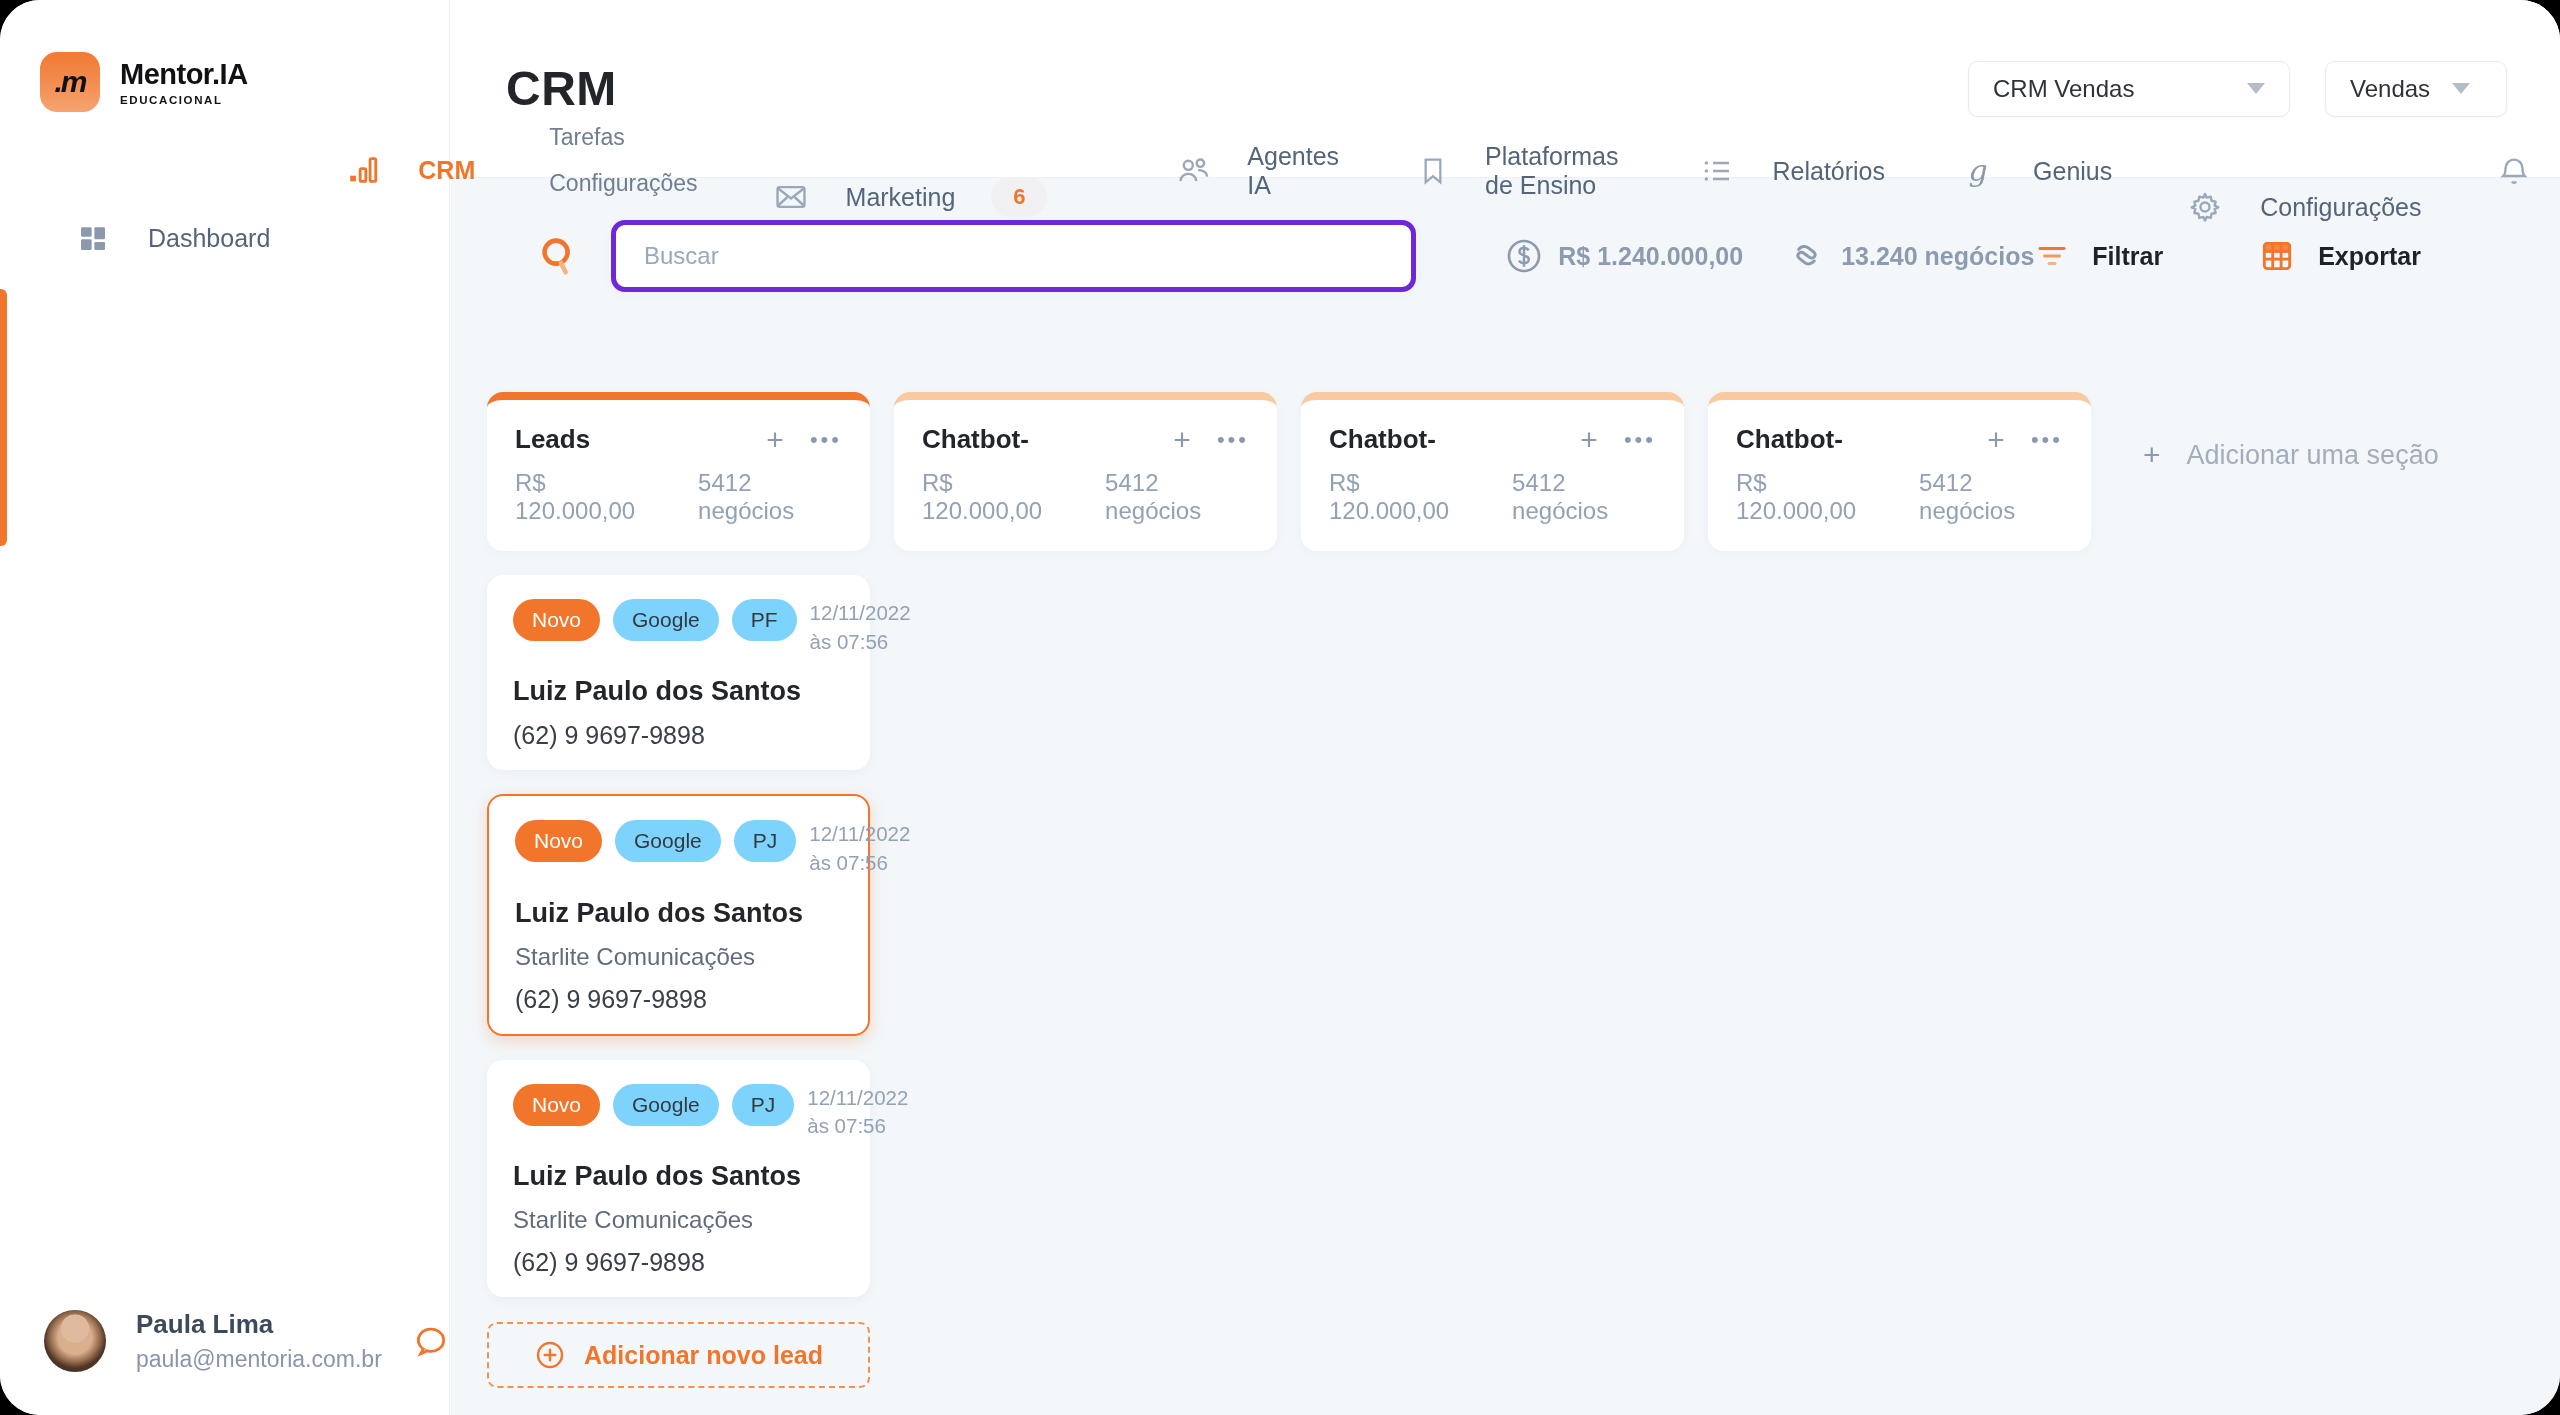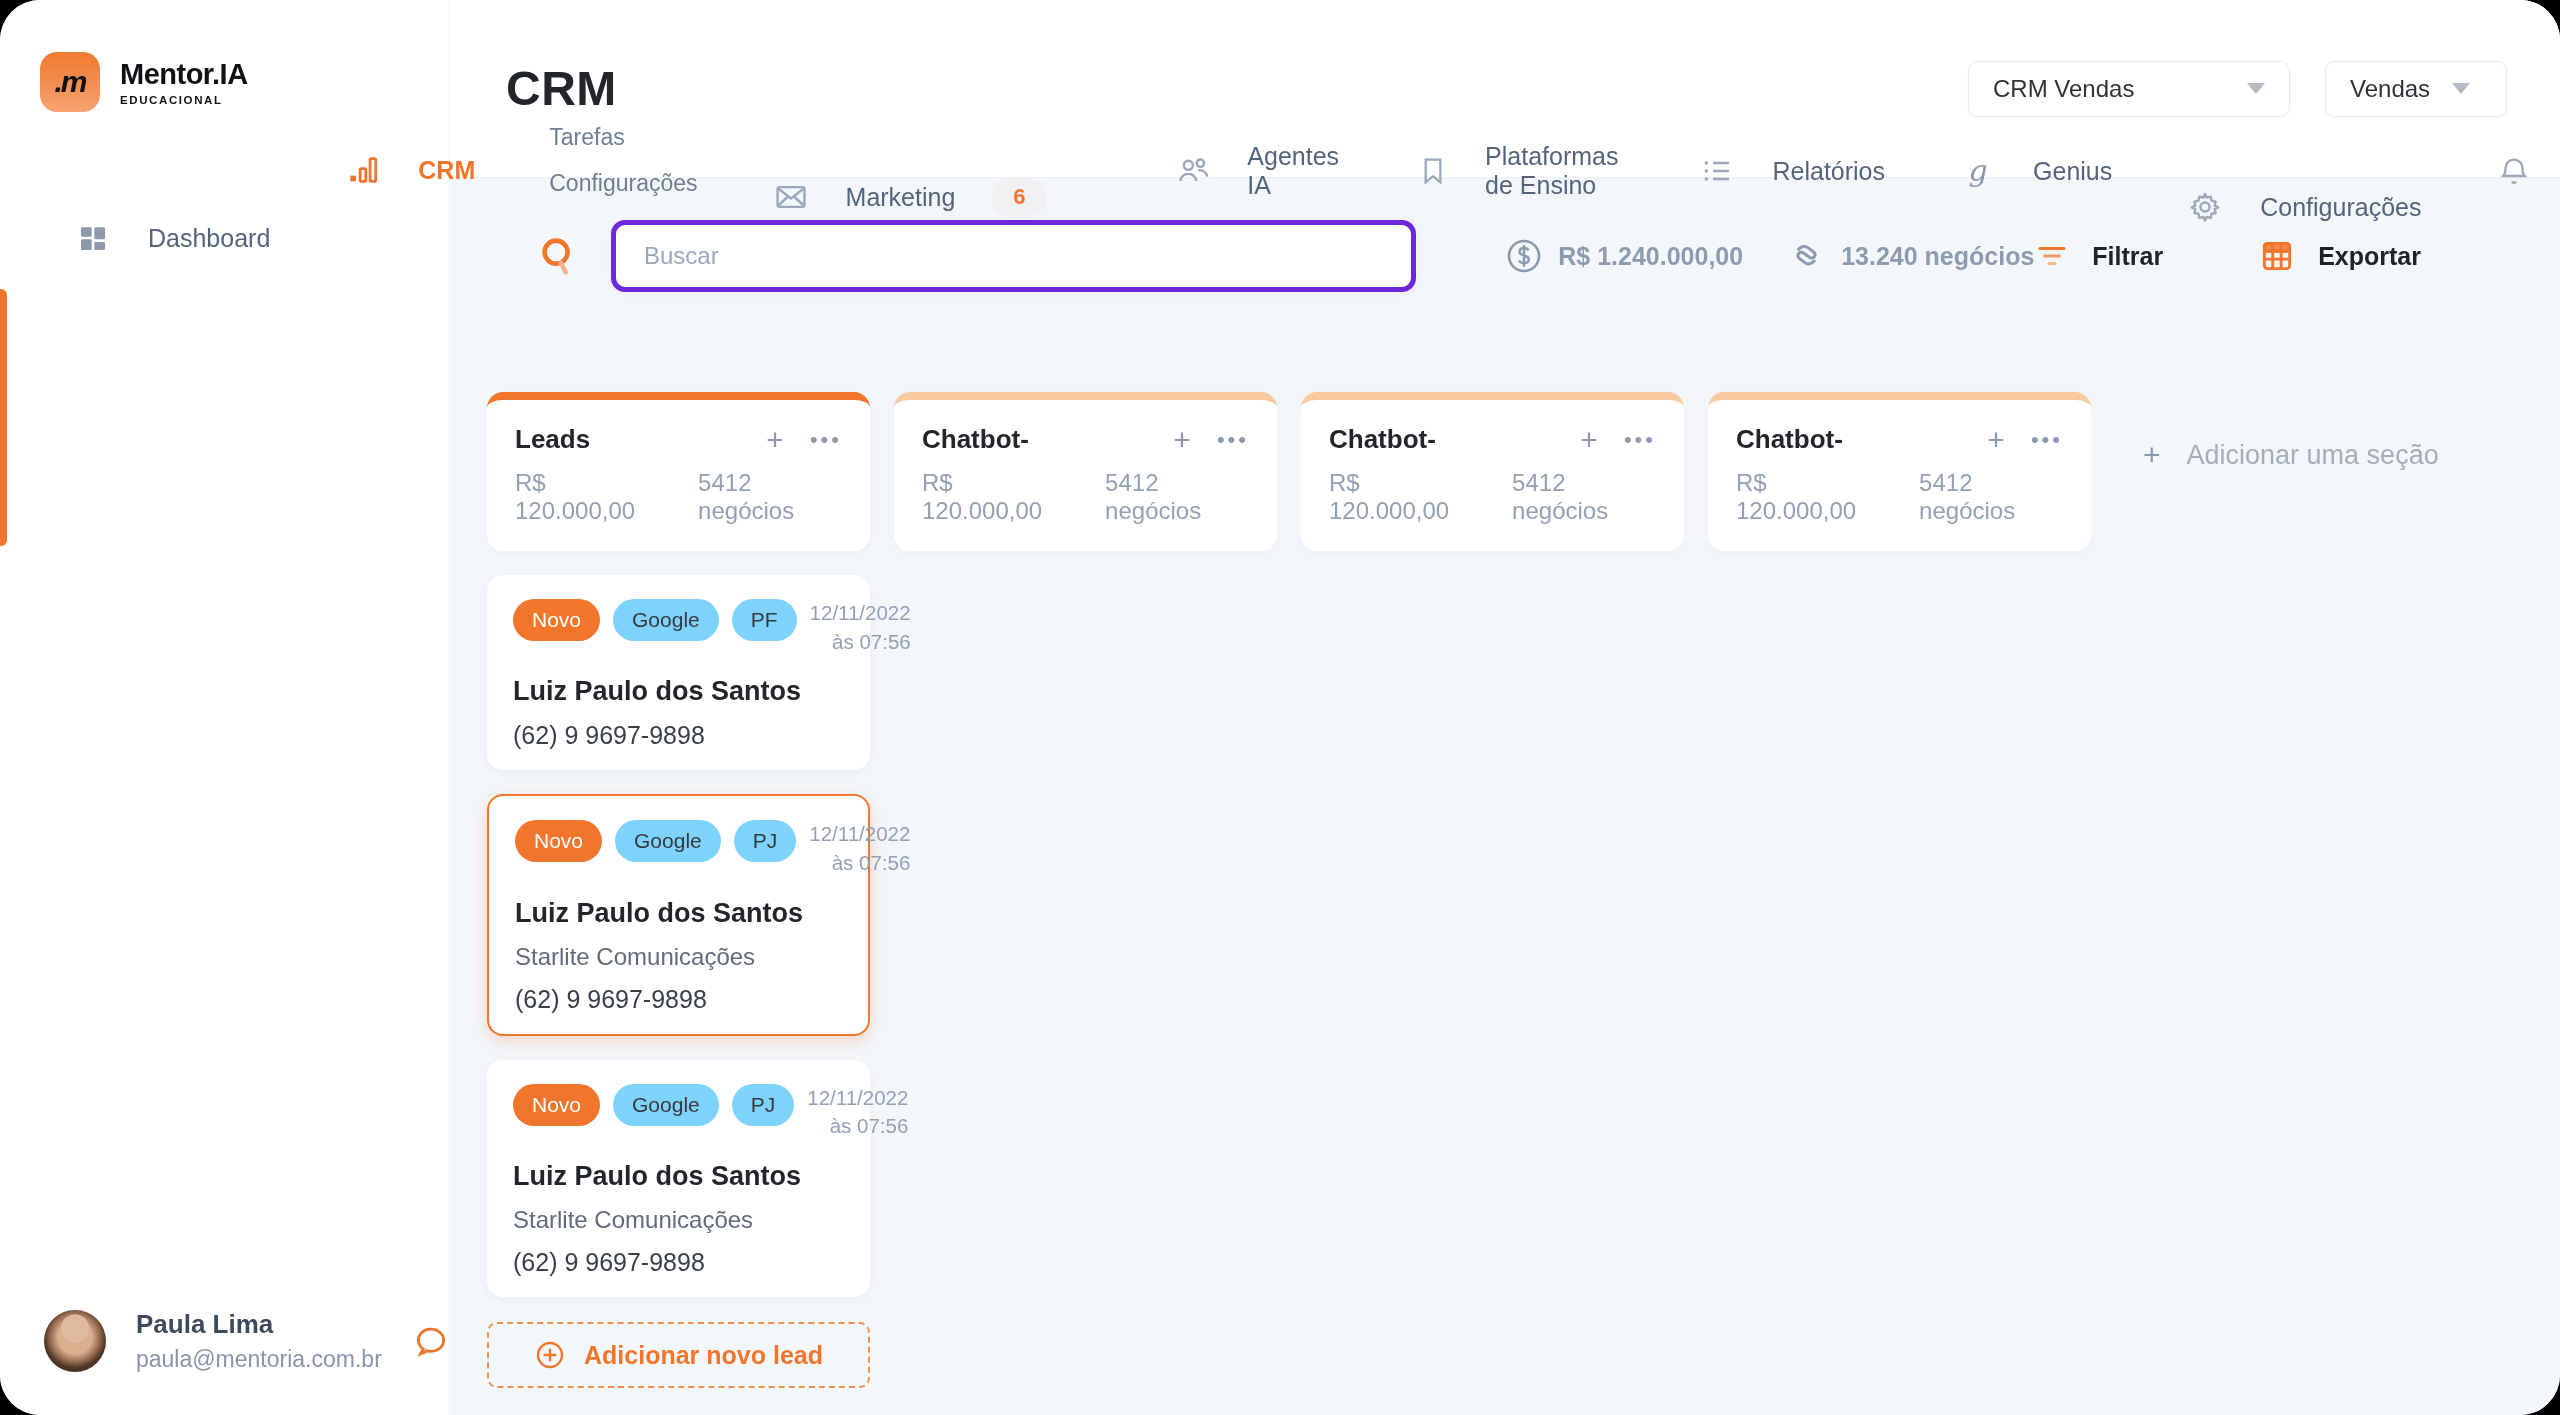--- a/index.html
+++ b/index.html
@@ -71,21 +71,21 @@
   .plus-g { font-size:30px; color:#8C99AC; line-height:1; cursor:pointer; }
   .dots { font-size:22px; color:#8C99AC; letter-spacing:3px; line-height:1; cursor:pointer; }
   .col-stats { display:flex; gap:38px; margin-top:14px; font-size:24px; color:#93A1B4; }
 
   .card { background:#fff; border-radius:16px; padding:24px 26px 20px; box-shadow:0 3px 10px rgba(120,140,170,0.08); cursor:pointer; }
   .card.selected { border:2px solid #F1752B; box-shadow:0 5px 16px rgba(241,117,43,0.25); }
   .tag-row { display:flex; align-items:flex-start; gap:13px; }
   .pill { height:42px; display:flex; align-items:center; padding:0 19px; border-radius:21px; font-size:21px; white-space:nowrap; }
   .pill-novo { background:#F1752B; color:#fff; }
   .pill-gray { background:#7dd3fc; color:#35393F; font-weight:500; }
-  .card-date { margin-left:auto; text-align:right; font-size:20.5px; line-height:1.4; color:#93A1B6; }
+  .card-date { margin-left:auto; font-size:20.5px; line-height:1.4; color:#93A1B6; }
   .card-name { margin-top:20px; font-size:27px; font-weight:600; color:#22262B; }
   .card-company { margin-top:14px; font-size:24px; color:#606C7C; }
   .card-phone { margin-top:14px; font-size:25px; color:#393F48; }
 
   .add-lead { margin-top:1px; height:66px; border:2px dashed #F0924F; border-radius:10px; display:flex; align-items:center;
               justify-content:center; gap:18px; color:#F1752B; font-size:25px; font-weight:600; cursor:pointer; }
   .add-section { margin-left:28px; margin-top:46px; display:flex; align-items:center; gap:26px; color:#A3ADBB; font-size:27px; cursor:pointer; white-space:nowrap; }
   .add-section .plus { font-size:30px; color:#8C99AC; }
 
   svg { display:block; }

